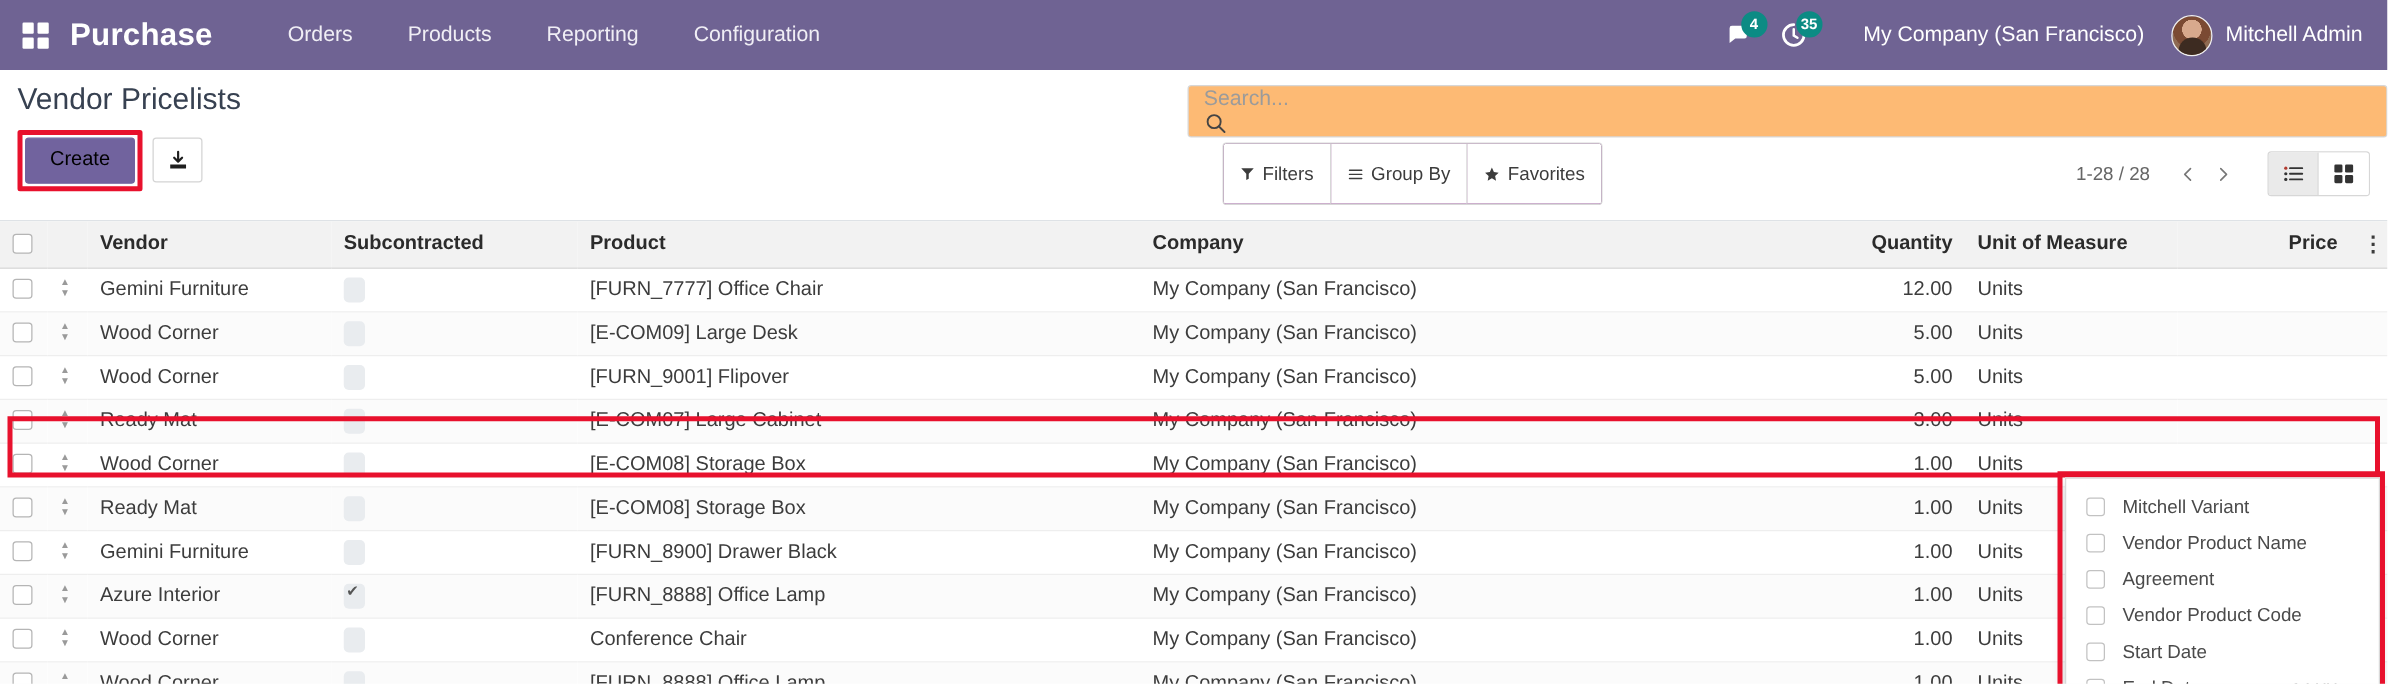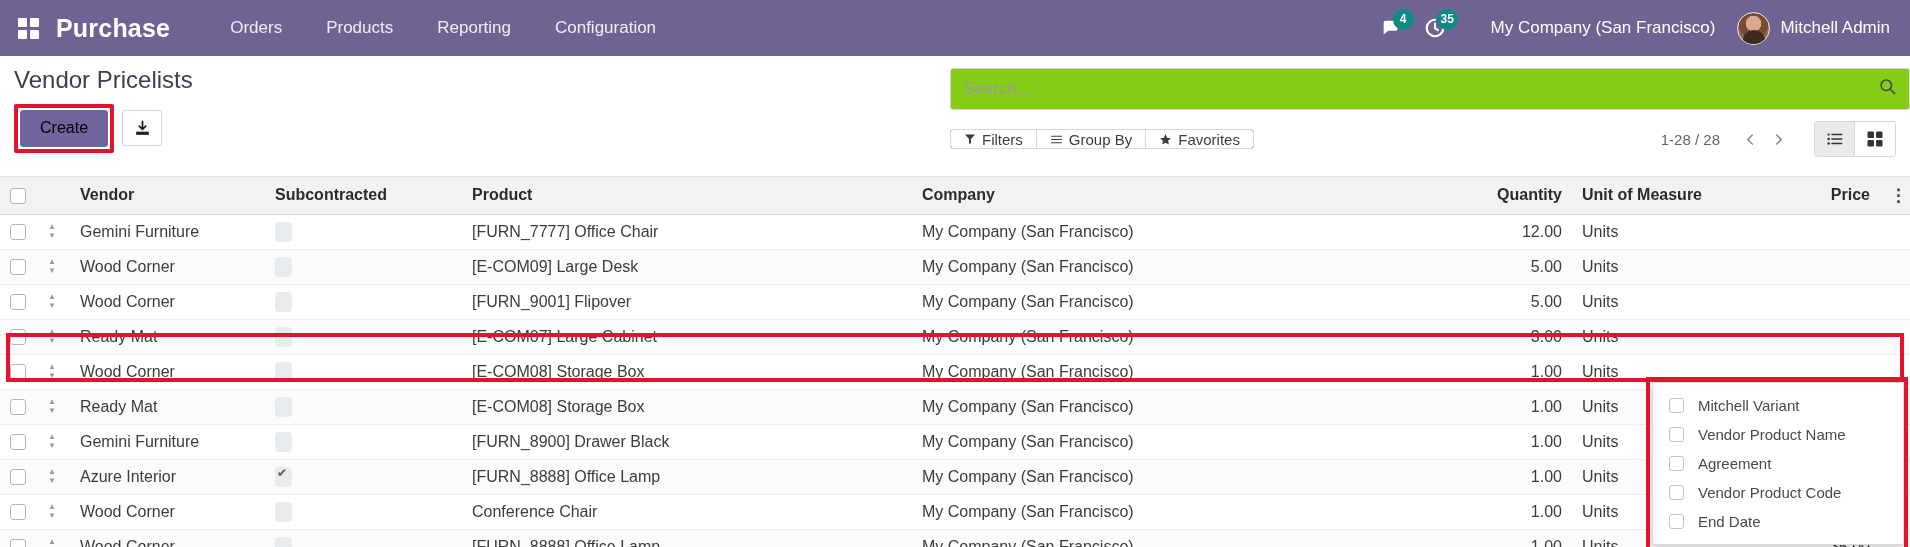--- a/index.html
+++ b/index.html
@@ -154,24 +154,25 @@
 
   .cp-right {
     position: absolute;
     left: 950px; right: 14px; top: 12px;
   }
   .searchbar {
     border: 1px solid #d7d7d7;
     border-radius: 3px;
     height: 42px;
     display: flex;
-    align-items: center;
+    align-items: flex-start;
     padding: 0 12px;
-    background: #84cc16;
+    background: #fdba74;
     width: 960px;
+    flex-direction: column;
   }
   .searchbar input {
     flex: 1;
     border: none;
     outline: none;
     font-size: 17px;
     font-family: "Liberation Sans", sans-serif;
     color: #3c3c3c;
     background: transparent;
   }
@@ -182,22 +183,23 @@
     display: flex;
     align-items: center;
     margin-top: 10px;
     height: 38px;
   }
   .filter-group {
     display: flex;
     border: 1px solid #d7d7d7;
     border-radius: 3px;
     overflow: hidden;
-    height: 20px;
+    height: 50px;
     background: #701a75;
+    margin-left: 28px;
   }
   .filter-btn {
     display: flex; align-items: center; gap: 6px;
     padding: 0 13px;
     font-size: 15px;
     color: #3c3c3c;
     border-right: 1px solid #d7d7d7;
     cursor: pointer;
     background: #fff;
     white-space: nowrap;
@@ -660,17 +662,21 @@
       <div class="opt-item">
         <span class="opt-cb"></span>
         <span>Agreement</span>
       </div>
       <div class="opt-item">
         <span class="opt-cb"></span>
         <span>Vendor Product Code</span>
       </div>
       <div class="opt-item">
         <span class="opt-cb"></span>
+        <span>Start Date</span>
+      </div>
+      <div class="opt-item">
+        <span class="opt-cb"></span>
         <span>End Date</span>
       </div>
     </div>
   <div class="dropdown-highlight"></div>
 </div>
 
 </body></html>

